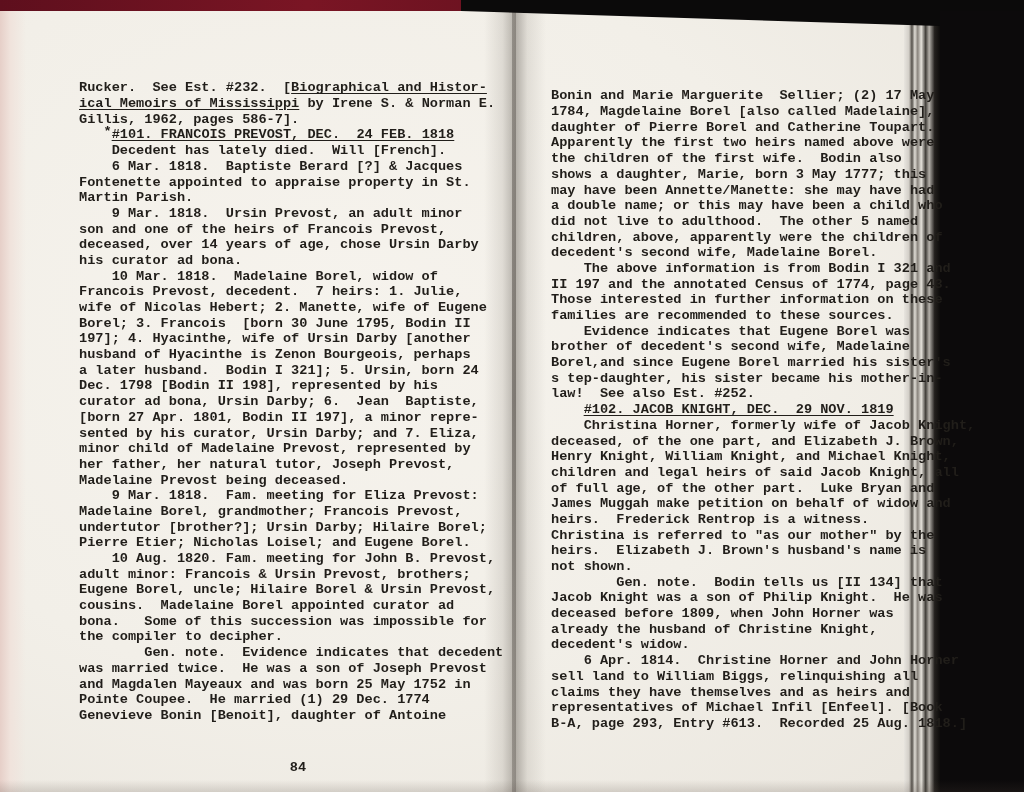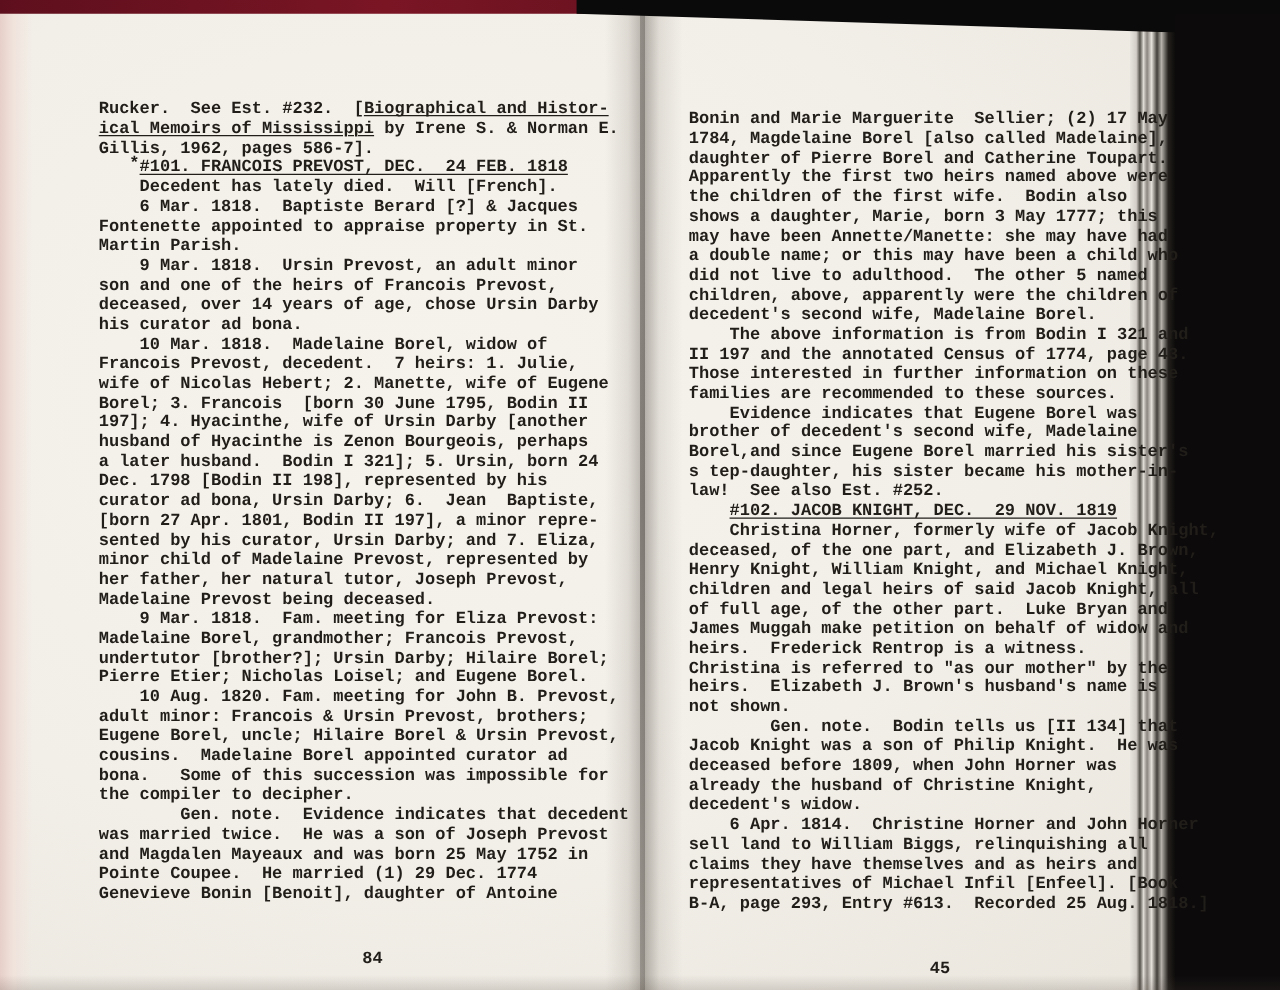--- a/index.html
+++ b/index.html
@@ -74,15 +74,14 @@
   <div class="cover-wedge"></div>
   <div class="bottom-shadow"></div>
 
   <div class="page-text left-text">
     <div id="left-lines"><div class="line"><span>Rucker.  See Est. #232.  [</span><span class="u">Biographical and Histor-</span></div><div class="line"><span class="u">ical Memoirs of Mississippi</span><span> by Irene S. &amp; Norman E.</span></div><div class="line"><span>Gillis, 1962, pages 586-7].</span></div><div class="line"><span>   </span><span class="sup">*</span><span class="u">#101. FRANCOIS PREVOST, DEC.  24 FEB. 1818</span></div><div class="line"><span>    Decedent has lately died.  Will [French].</span></div><div class="line"><span>    6 Mar. 1818.  Baptiste Berard [?] &amp; Jacques</span></div><div class="line"><span>Fontenette appointed to appraise property in St.</span></div><div class="line"><span>Martin Parish.</span></div><div class="line"><span>    9 Mar. 1818.  Ursin Prevost, an adult minor</span></div><div class="line"><span>son and one of the heirs of Francois Prevost,</span></div><div class="line"><span>deceased, over 14 years of age, chose Ursin Darby</span></div><div class="line"><span>his curator ad bona.</span></div><div class="line"><span>    10 Mar. 1818.  Madelaine Borel, widow of</span></div><div class="line"><span>Francois Prevost, decedent.  7 heirs: 1. Julie,</span></div><div class="line"><span>wife of Nicolas Hebert; 2. Manette, wife of Eugene</span></div><div class="line"><span>Borel; 3. Francois  [born 30 June 1795, Bodin II</span></div><div class="line"><span>197]; 4. Hyacinthe, wife of Ursin Darby [another</span></div><div class="line"><span>husband of Hyacinthe is Zenon Bourgeois, perhaps</span></div><div class="line"><span>a later husband.  Bodin I 321]; 5. Ursin, born 24</span></div><div class="line"><span>Dec. 1798 [Bodin II 198], represented by his</span></div><div class="line"><span>curator ad bona, Ursin Darby; 6.  Jean  Baptiste,</span></div><div class="line"><span>[born 27 Apr. 1801, Bodin II 197], a minor repre-</span></div><div class="line"><span>sented by his curator, Ursin Darby; and 7. Eliza,</span></div><div class="line"><span>minor child of Madelaine Prevost, represented by</span></div><div class="line"><span>her father, her natural tutor, Joseph Prevost,</span></div><div class="line"><span>Madelaine Prevost being deceased.</span></div><div class="line"><span>    9 Mar. 1818.  Fam. meeting for Eliza Prevost:</span></div><div class="line"><span>Madelaine Borel, grandmother; Francois Prevost,</span></div><div class="line"><span>undertutor [brother?]; Ursin Darby; Hilaire Borel;</span></div><div class="line"><span>Pierre Etier; Nicholas Loisel; and Eugene Borel.</span></div><div class="line"><span>    10 Aug. 1820. Fam. meeting for John B. Prevost,</span></div><div class="line"><span>adult minor: Francois &amp; Ursin Prevost, brothers;</span></div><div class="line"><span>Eugene Borel, uncle; Hilaire Borel &amp; Ursin Prevost,</span></div><div class="line"><span>cousins.  Madelaine Borel appointed curator ad</span></div><div class="line"><span>bona.   Some of this succession was impossible for</span></div><div class="line"><span>the compiler to decipher.</span></div><div class="line"><span>        Gen. note.  Evidence indicates that decedent</span></div><div class="line"><span>was married twice.  He was a son of Joseph Prevost</span></div><div class="line"><span>and Magdalen Mayeaux and was born 25 May 1752 in</span></div><div class="line"><span>Pointe Coupee.  He married (1) 29 Dec. 1774</span></div><div class="line"><span>Genevieve Bonin [Benoit], daughter of Antoine</span></div></div>
     <div class="page-number">84</div>
   </div>
 
   <div class="page-text right-text">
     <div id="right-lines"><div class="line"><span>Bonin and Marie Marguerite  Sellier; (2) 17 May</span></div><div class="line"><span>1784, Magdelaine Borel [also called Madelaine],</span></div><div class="line"><span>daughter of Pierre Borel and Catherine Toupart.</span></div><div class="line"><span>Apparently the first two heirs named above were</span></div><div class="line"><span>the children of the first wife.  Bodin also</span></div><div class="line"><span>shows a daughter, Marie, born 3 May 1777; this</span></div><div class="line"><span>may have been Annette/Manette: she may have had</span></div><div class="line"><span>a double name; or this may have been a child who</span></div><div class="line"><span>did not live to adulthood.  The other 5 named</span></div><div class="line"><span>children, above, apparently were the children of</span></div><div class="line"><span>decedent's second wife, Madelaine Borel.</span></div><div class="line"><span>    The above information is from Bodin I 321 and</span></div><div class="line"><span>II 197 and the annotated Census of 1774, page 43.</span></div><div class="line"><span>Those interested in further information on these</span></div><div class="line"><span>families are recommended to these sources.</span></div><div class="line"><span>    Evidence indicates that Eugene Borel was</span></div><div class="line"><span>brother of decedent's second wife, Madelaine</span></div><div class="line"><span>Borel,and since Eugene Borel married his sister's</span></div><div class="line"><span>s tep-daughter, his sister became his mother-in-</span></div><div class="line"><span>law!  See also Est. #252.</span></div><div class="line"><span>    </span><span class="u">#102. JACOB KNIGHT, DEC.  29 NOV. 1819</span></div><div class="line"><span>    Christina Horner, formerly wife of Jacob Knight,</span></div><div class="line"><span>deceased, of the one part, and Elizabeth J. Brown,</span></div><div class="line"><span>Henry Knight, William Knight, and Michael Knight,</span></div><div class="line"><span>children and legal heirs of said Jacob Knight, all</span></div><div class="line"><span>of full age, of the other part.  Luke Bryan and</span></div><div class="line"><span>James Muggah make petition on behalf of widow and</span></div><div class="line"><span>heirs.  Frederick Rentrop is a witness.</span></div><div class="line"><span>Christina is referred to "as our mother" by the</span></div><div class="line"><span>heirs.  Elizabeth J. Brown's husband's name is</span></div><div class="line"><span>not shown.</span></div><div class="line"><span>        Gen. note.  Bodin tells us [II 134] that</span></div><div class="line"><span>Jacob Knight was a son of Philip Knight.  He was</span></div><div class="line"><span>deceased before 1809, when John Horner was</span></div><div class="line"><span>already the husband of Christine Knight,</span></div><div class="line"><span>decedent's widow.</span></div><div class="line"><span>    6 Apr. 1814.  Christine Horner and John Horner</span></div><div class="line"><span>sell land to William Biggs, relinquishing all</span></div><div class="line"><span>claims they have themselves and as heirs and</span></div><div class="line"><span>representatives of Michael Infil [Enfeel]. [Book</span></div><div class="line"><span>B-A, page 293, Entry #613.  Recorded 25 Aug. 1818.]</span></div></div>
-    <div class="page-number">45</div>
   </div>
 </div>
 
 </body></html>

